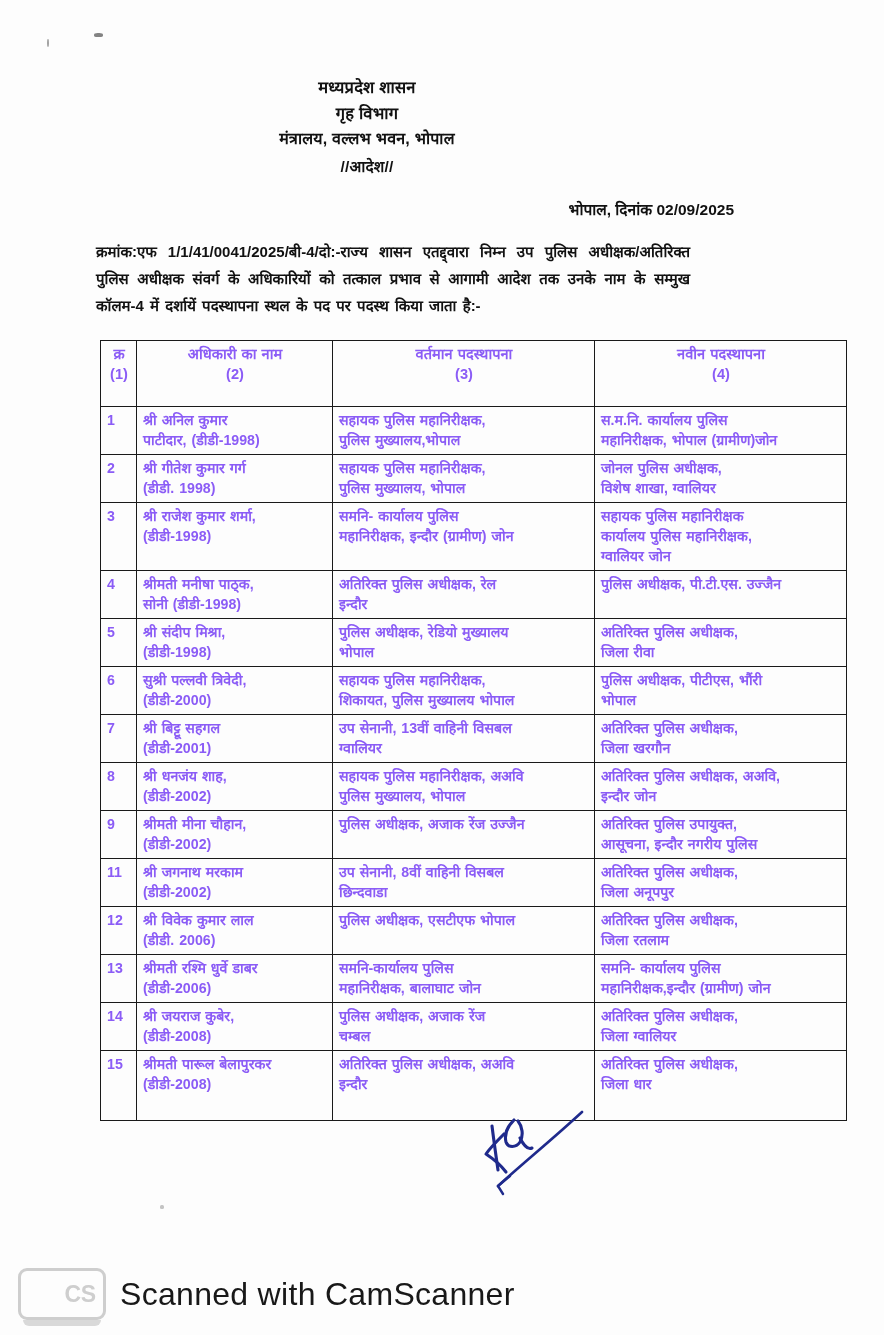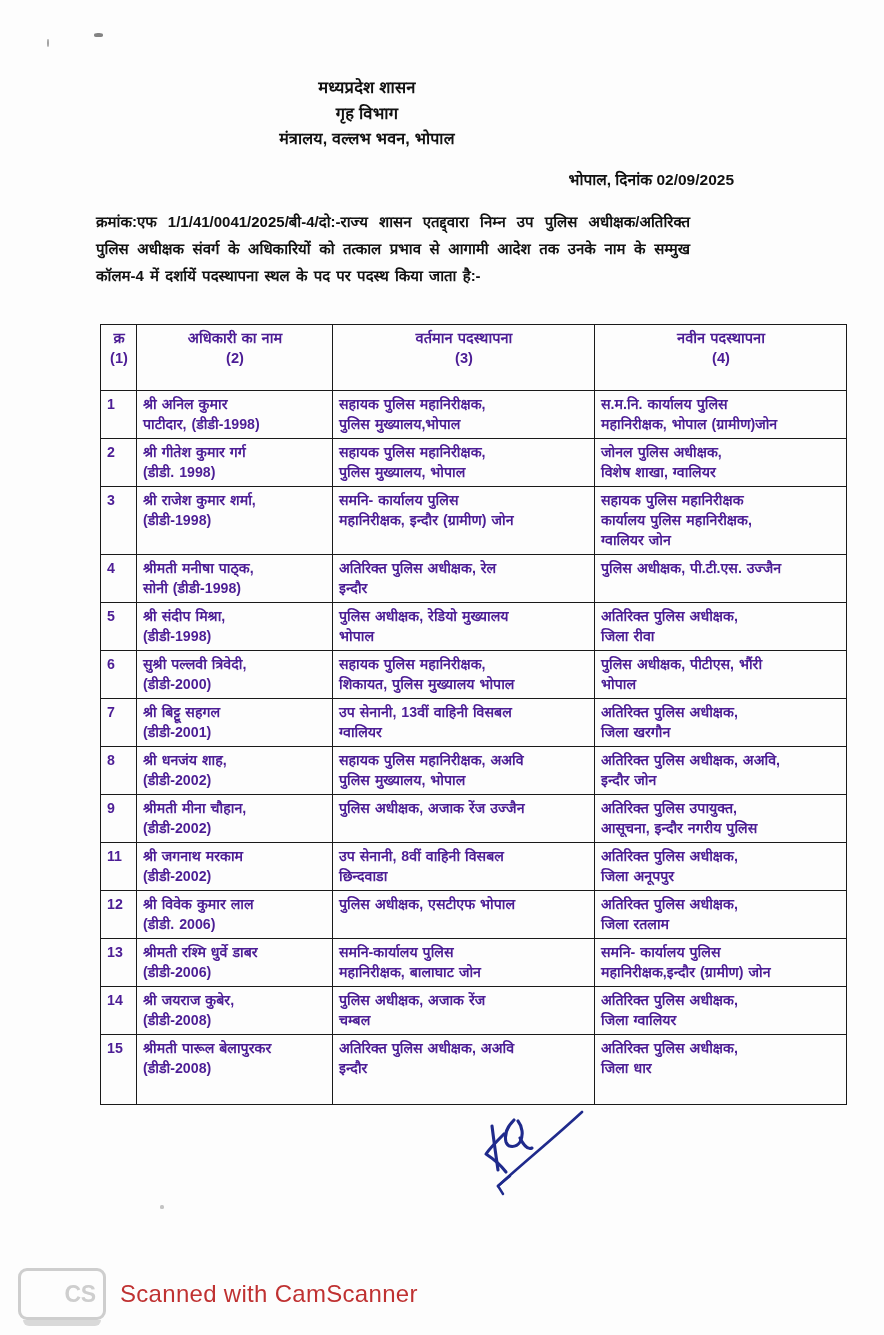--- a/index.html
+++ b/index.html
@@ -62,25 +62,25 @@
     line-height: 27px;
     color: #111;
     text-align: justify;
     font-weight: 600;
     word-spacing: 2px;
   }
 
   table.order {
     position: absolute;
     left: 100px;
-    top: 324px;
+    top: 340px;
     width: 746px;
     border-collapse: collapse;
     table-layout: fixed;
-    color: #4c1d95;
+    color: #8b5cf6;
   }
   table.order td, table.order th {
     border: 1.6px solid #1a1a1a;
     vertical-align: top;
     padding: 3px 5px 4px 6px;
     font-size: 14.2px;
     line-height: 20px;
     font-weight: 600;
     word-spacing: 1px;
   }
@@ -135,41 +135,42 @@
   }
   .cs-badge::after {
     content: "";
     position: absolute;
     left: 2px; right: 2px; bottom: -9px;
     height: 6px;
     border-radius: 0 0 6px 6px;
     background: #d6d6d6;
   }
   .wm-text {
-    font-size: 24px;
-    color: #b91c1c;
+    font-size: 32px;
+    color: #000000;
     font-weight: 400;
     letter-spacing: .3px;
   }
 </style>
 </head>
 <body>
 
 <div class="page">
 
   <span class="speck sp1"></span>
   <span class="speck sp2"></span>
   <span class="speck sp3"></span>
 
   <div class="doc">
 
     <div class="hdr">
       <div class="l1">मध्यप्रदेश शासन</div>
       <div class="l2">गृह विभाग</div>
       <div class="l3">मंत्रालय, वल्लभ भवन, भोपाल</div>
+      <div class="l4">//आदेश//</div>
     </div>
 
     <div class="dateline">भोपाल, दिनांक 02/09/2025</div>
 
     <div class="body-para">क्रमांक:एफ 1/1/41/0041/2025/बी-4/दो:-राज्य शासन एतद्द्वारा निम्न उप पुलिस अधीक्षक/अतिरिक्त पुलिस अधीक्षक संवर्ग के अधिकारियों को तत्काल प्रभाव से आगामी आदेश तक उनके नाम के सम्मुख कॉलम-4 में दर्शायें पदस्थापना स्थल के पद पर पदस्थ किया जाता है:-</div>
 
   </div>
 
   <table class="order">
     <colgroup>

